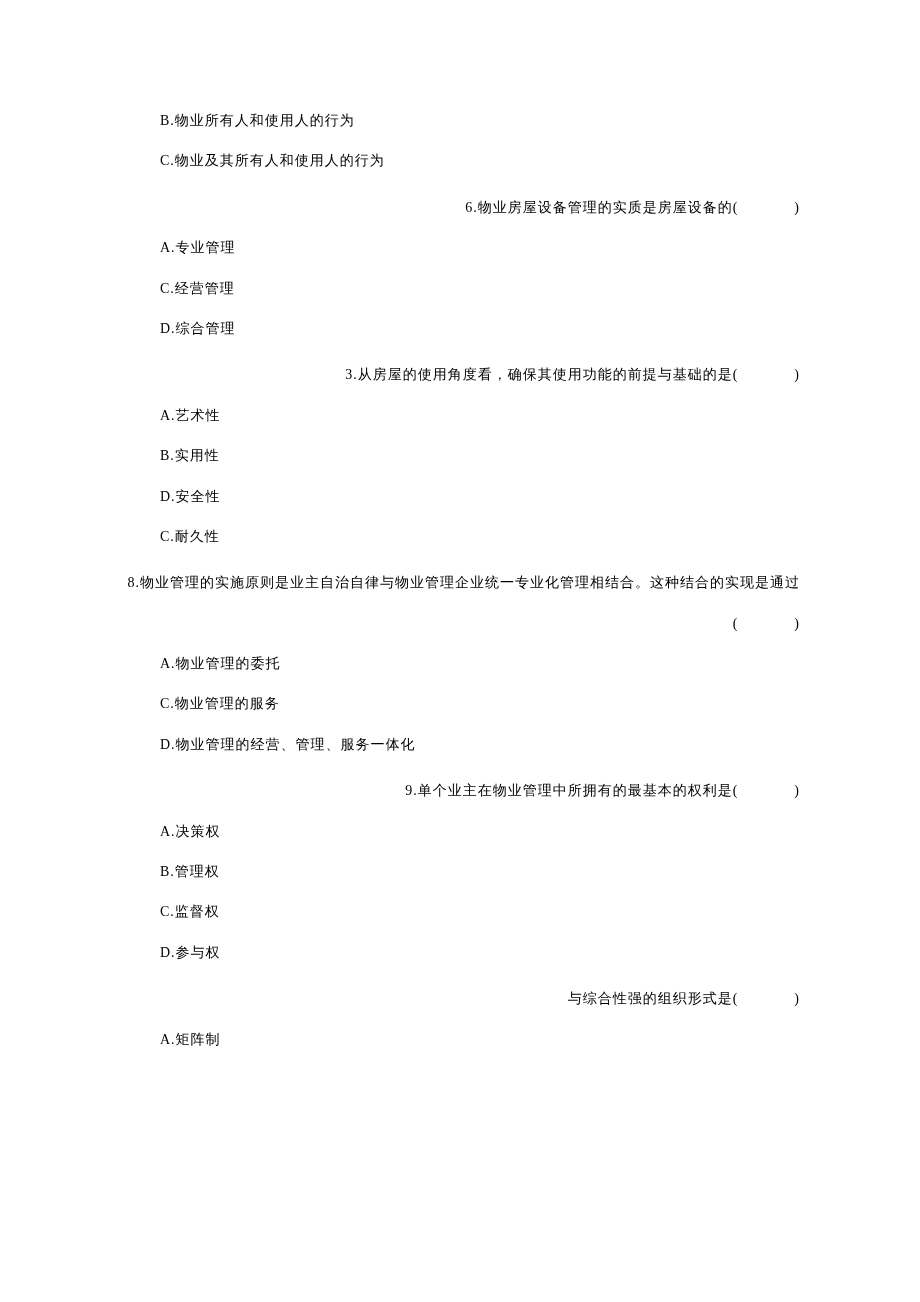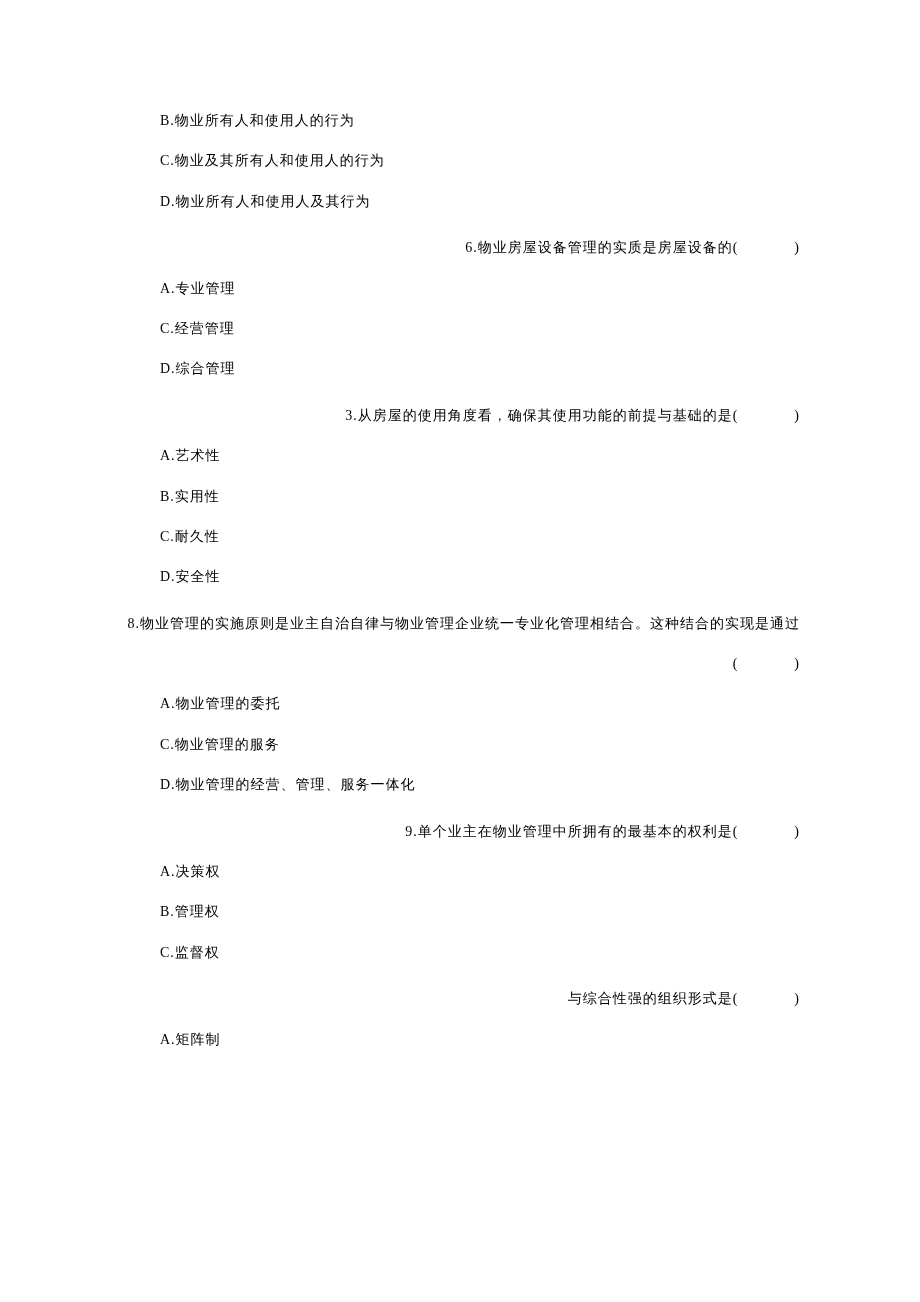--- a/index.html
+++ b/index.html
@@ -34,49 +34,49 @@
       display: inline-block;
       width: 56px;
     }
   </style>
 </head>
 <body>
 
 <div class="question-block">
   <div class="option">B.物业所有人和使用人的行为</div>
   <div class="option">C.物业及其所有人和使用人的行为</div>
-  <div class="option">D.物业所有人和使用人及其行为</div>
 </div>
 
 <div class="question-block">
   <div class="question"><span>6.物业房屋设备管理的实质是房屋设备的(</span><span class="blank"></span><span>)</span></div>
   <div class="option">A.专业管理</div>
   <div class="option">C.经营管理</div>
   <div class="option">D.综合管理</div>
 </div>
 
 <div class="question-block">
   <div class="question"><span>3.从房屋的使用角度看，确保其使用功能的前提与基础的是(</span><span class="blank"></span><span>)</span></div>
   <div class="option">A.艺术性</div>
   <div class="option">B.实用性</div>
+  <div class="option">D.安全性</div>
   <div class="option">C.耐久性</div>
-  <div class="option">D.安全性</div>
 </div>
 
 <div class="question-block">
   <div class="question">8.物业管理的实施原则是业主自治自律与物业管理企业统一专业化管理相结合。这种结合的实现是通过</div>
   <div class="question"><span>(</span><span class="blank"></span><span>)</span></div>
   <div class="option">A.物业管理的委托</div>
   <div class="option">C.物业管理的服务</div>
   <div class="option">D.物业管理的经营、管理、服务一体化</div>
 </div>
 
 <div class="question-block">
   <div class="question"><span>9.单个业主在物业管理中所拥有的最基本的权利是(</span><span class="blank"></span><span>)</span></div>
   <div class="option">A.决策权</div>
   <div class="option">B.管理权</div>
   <div class="option">C.监督权</div>
+  <div class="option">D.参与权</div>
 </div>
 
 <div class="question-block">
   <div class="question"><span>与综合性强的组织形式是(</span><span class="blank"></span><span>)</span></div>
   <div class="option">A.矩阵制</div>
 </div>
 
 </body></html>

